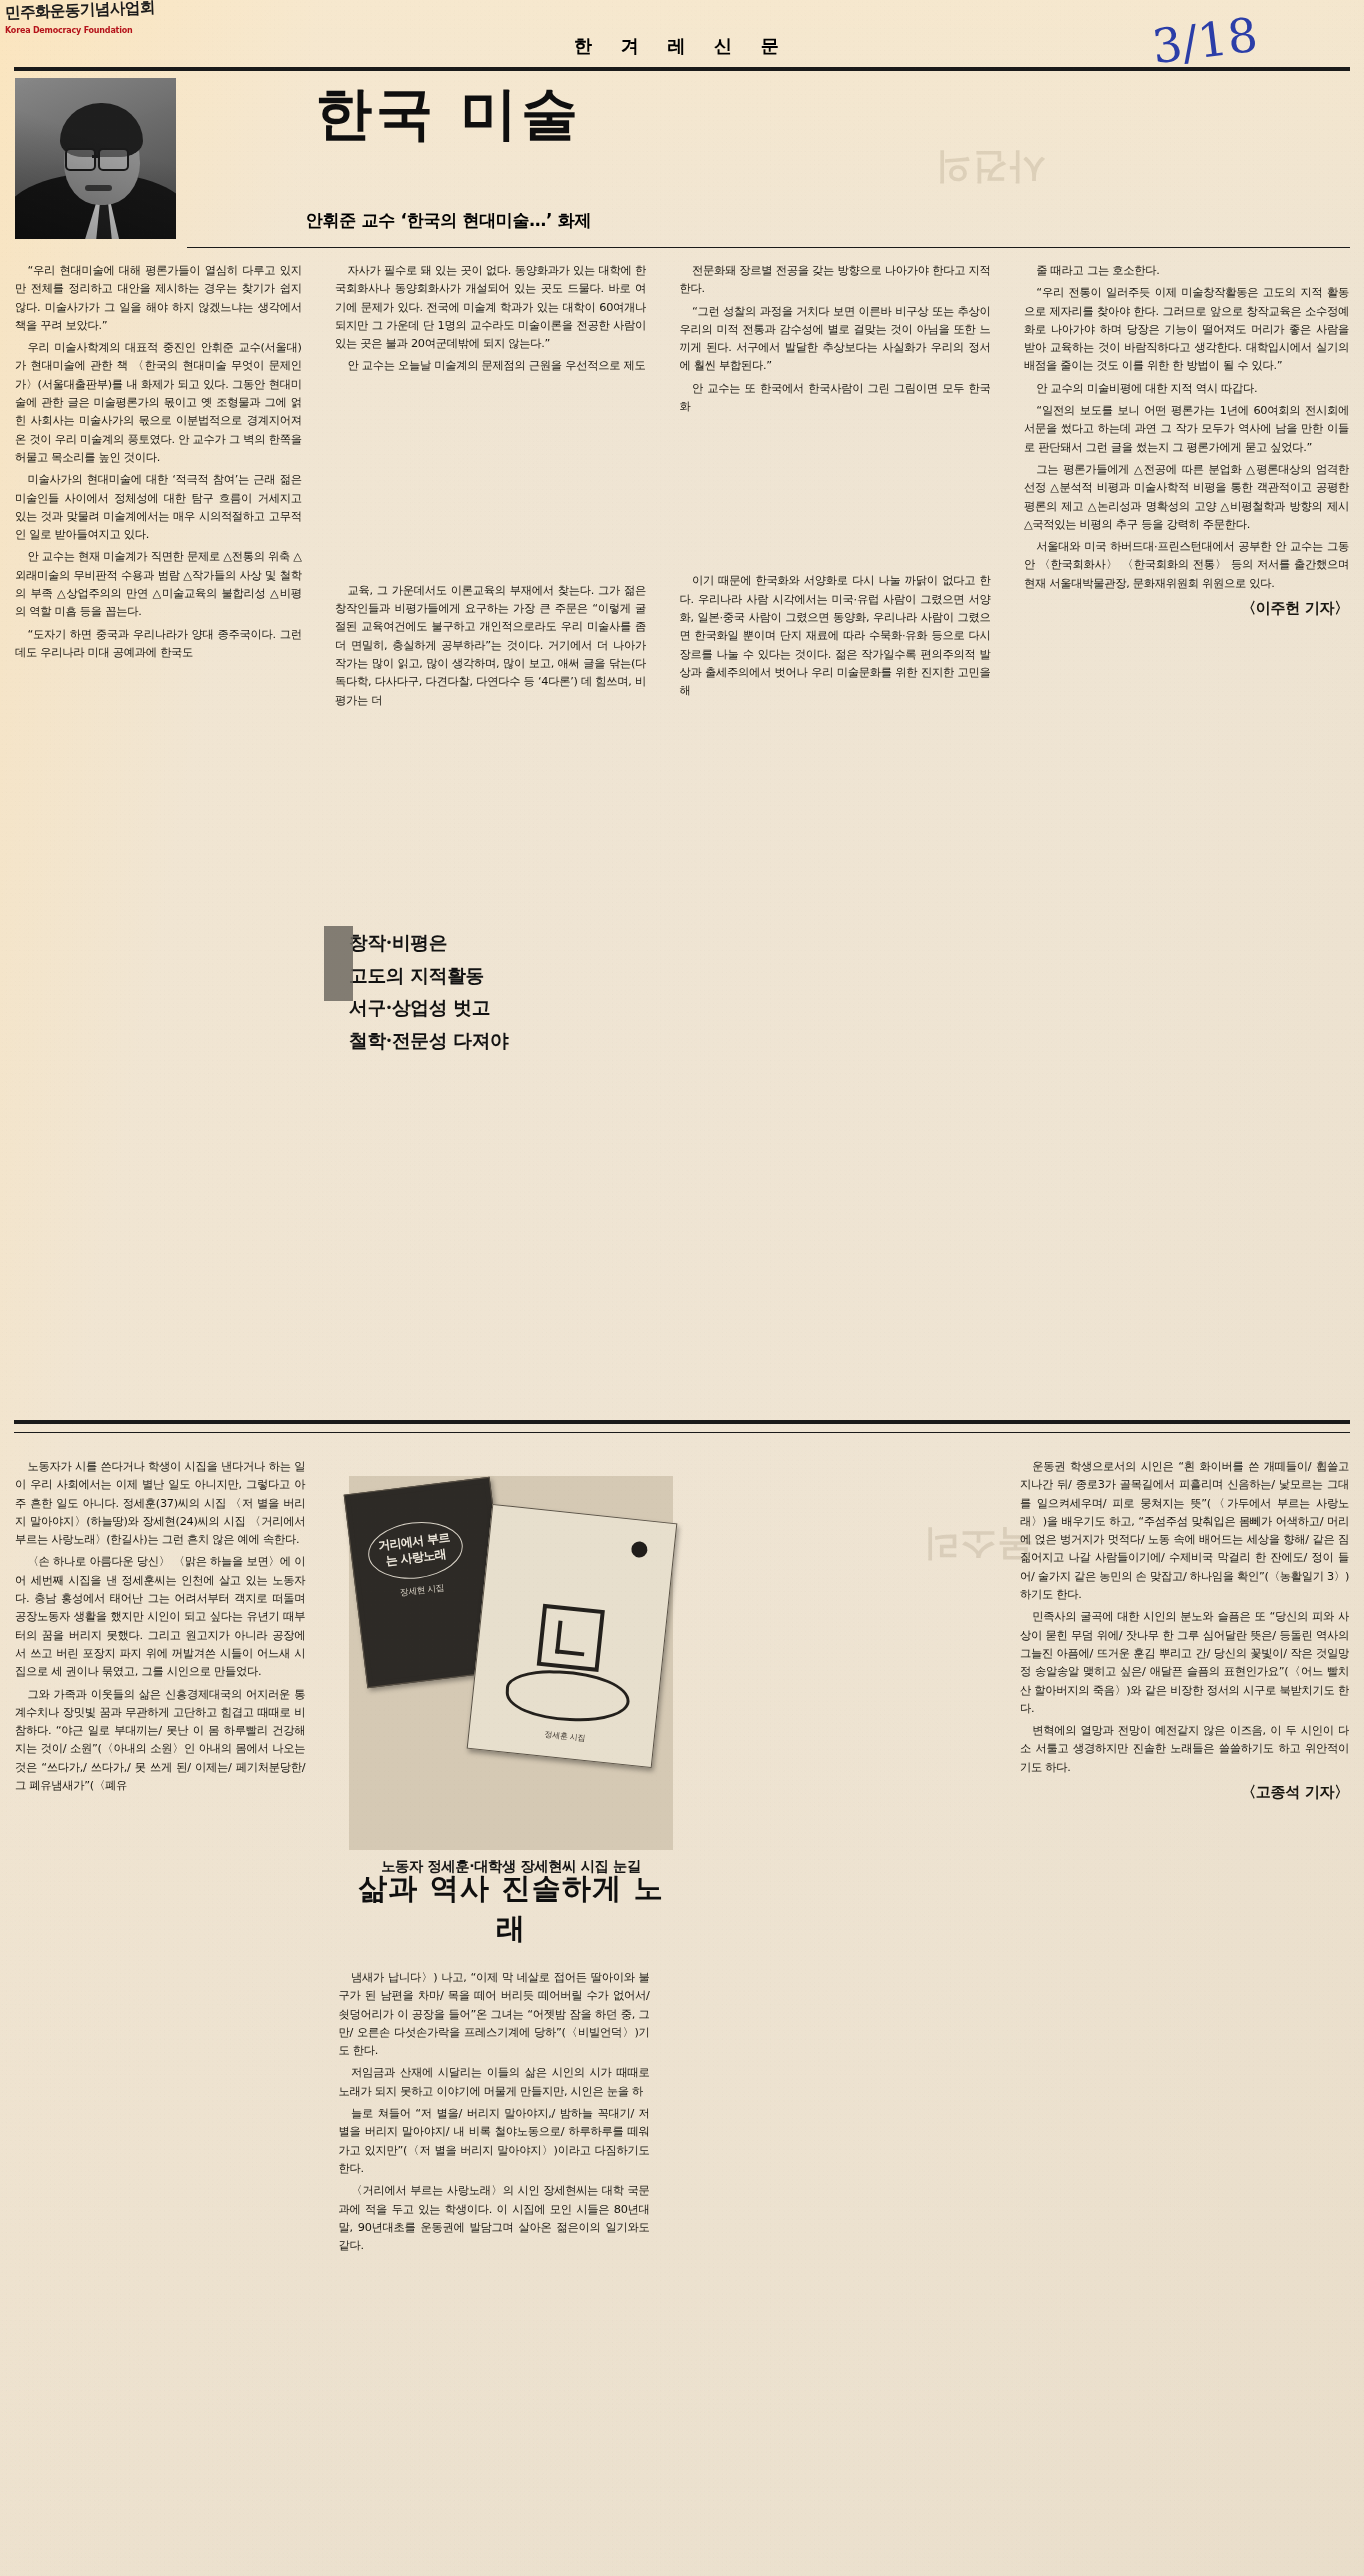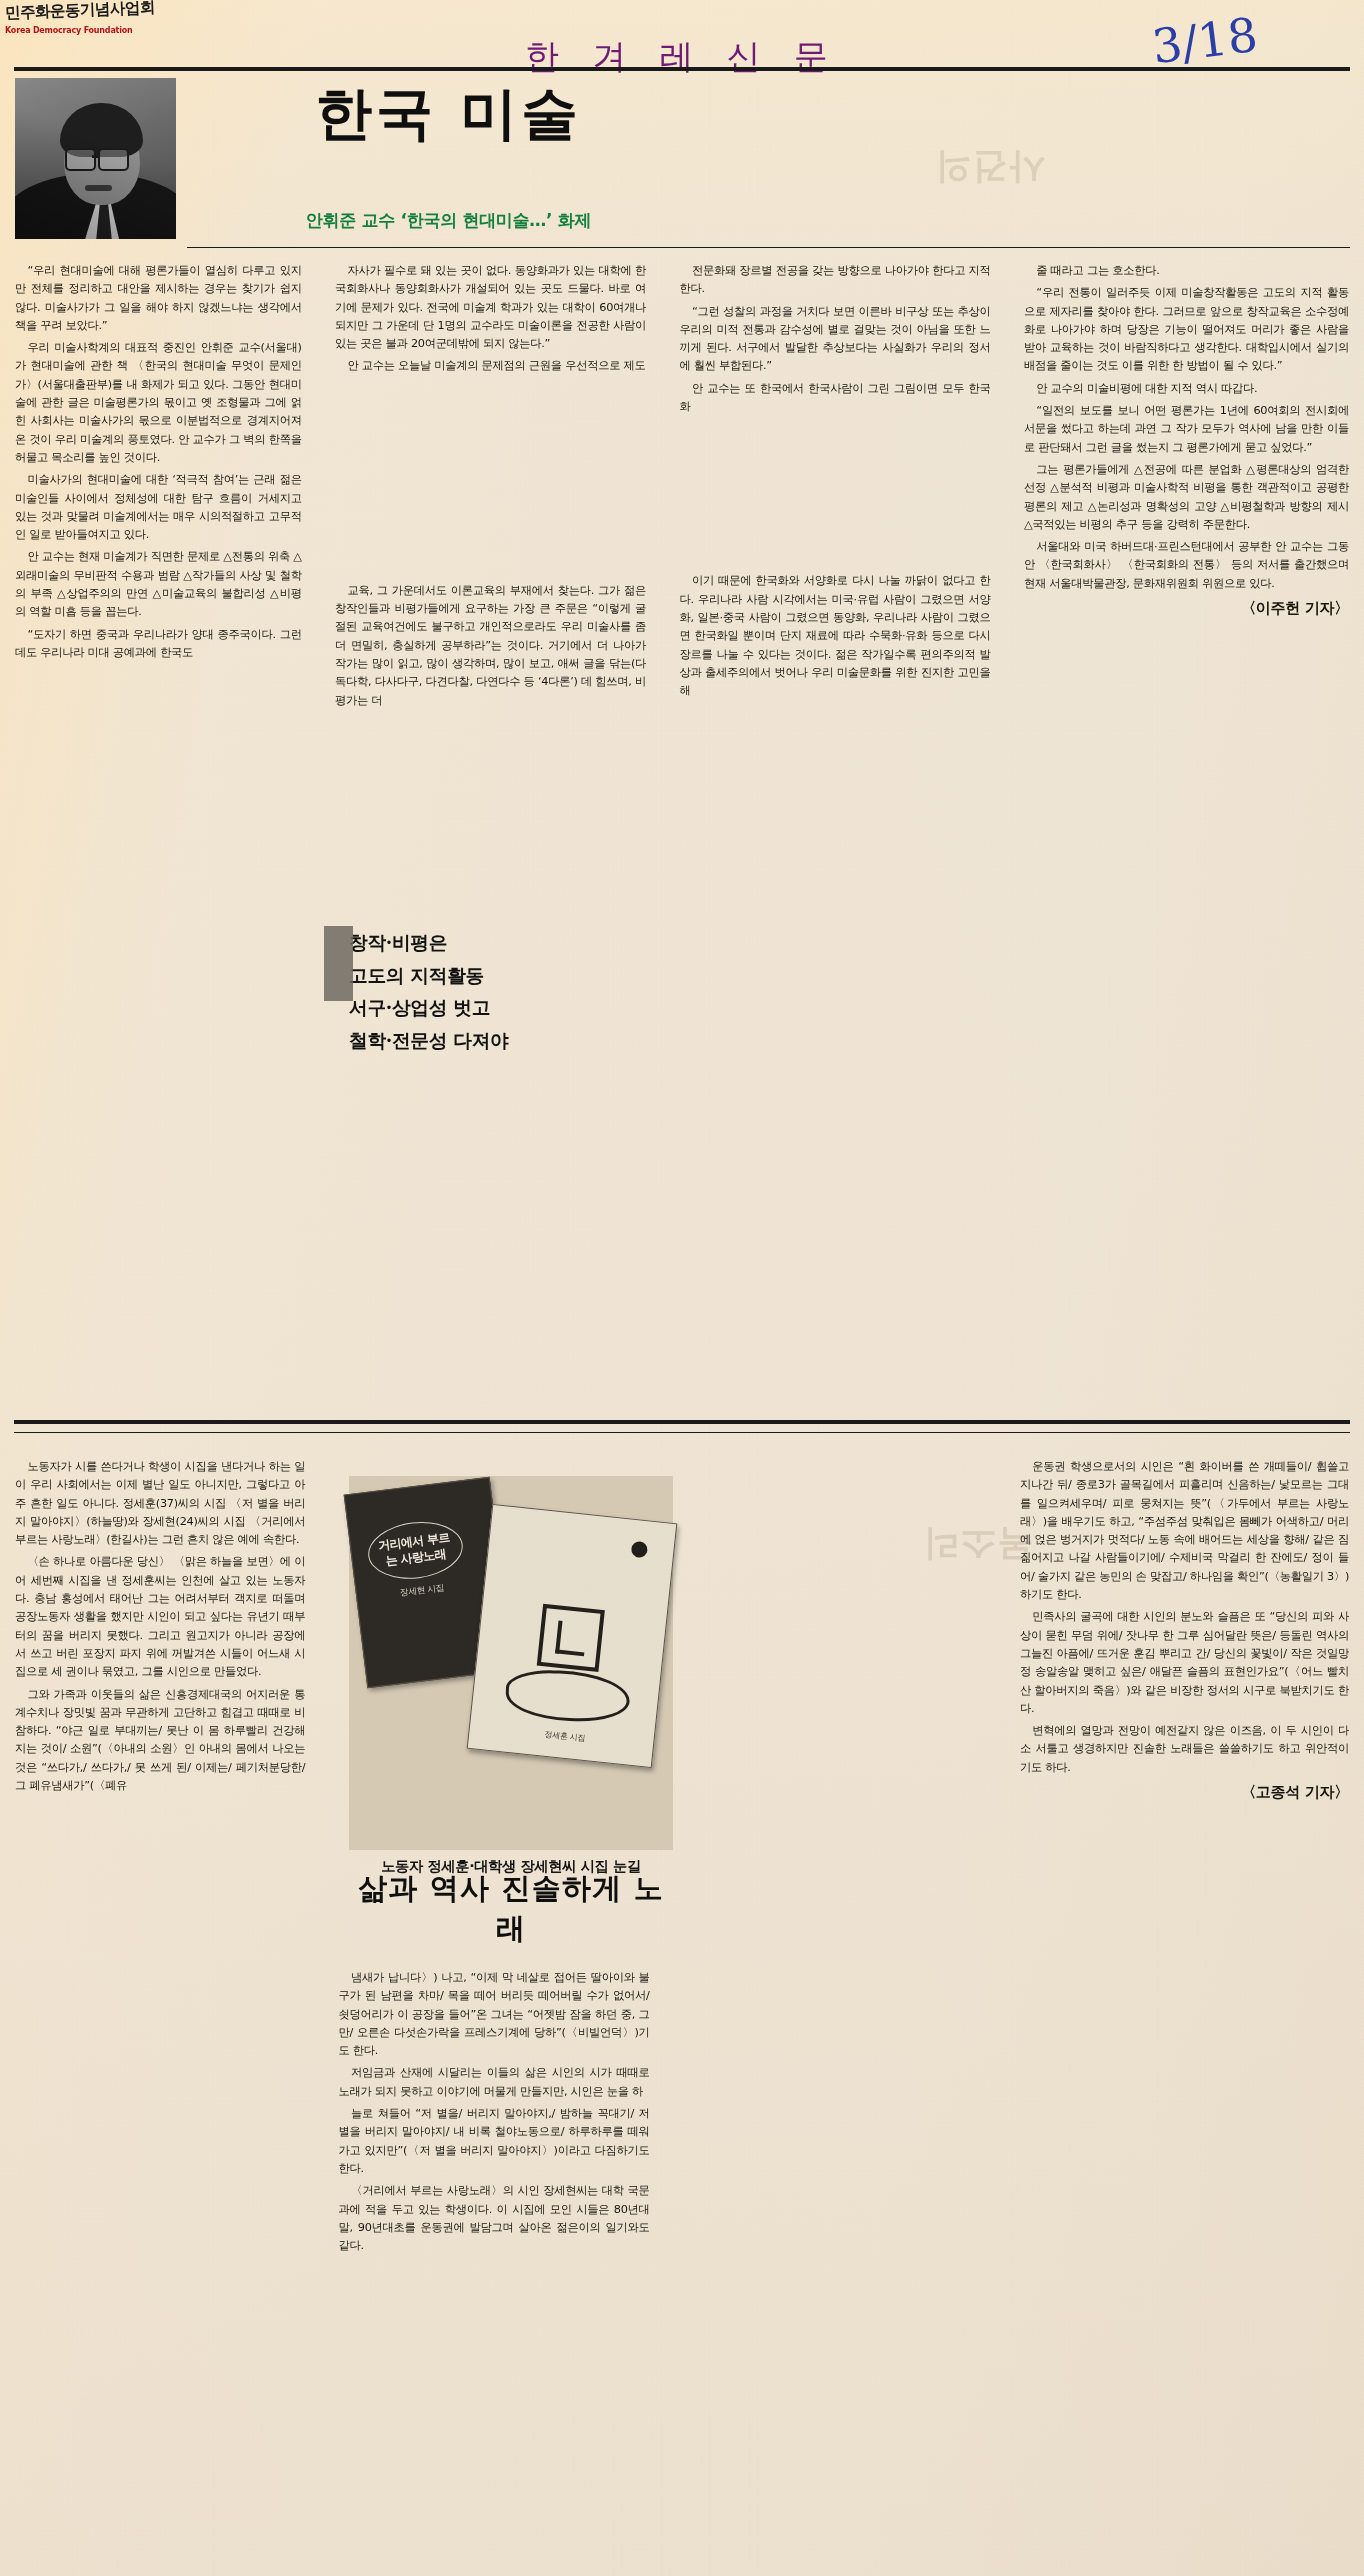--- a/index.html
+++ b/index.html
@@ -66,24 +66,24 @@
 
   .masthead {
     position: absolute;
     left: 0;
     right: 0;
     top: 34px;
     text-align: center;
   }
   .masthead-title {
     display: inline-block;
-    font-size: 34px;
-    font-weight: 400;
+    font-size: 18px;
+    font-weight: 700;
     letter-spacing: 11.2px;
-    color: #701a75;
+    color: #000000;
     font-family: "DejaVu Serif", serif;
   }
   .handwrite {
     position: absolute;
     right: 106px;
     top: 12.5px;
     font-size: 47px;
     color: #2b3ea8;
     font-family: "DejaVu Serif", serif;
     transform: rotate(-7deg);
@@ -203,21 +203,21 @@
   .hl1 { font-size: 57px; line-height: 1.12; }
   .hl2 { font-size: 57px; line-height: 1.12; margin-top: 5px; }
   .subhead {
     position: absolute;
     left: 187px;
     top: 209px;
     width: 523px;
     text-align: center;
     font-size: 17px;
     font-weight: 700;
-    color: #15803d;
+    color: #000000;
     letter-spacing: -0.3px;
     font-family: "DejaVu Sans", sans-serif;
   }
 
   
   .cols {
     position: absolute;
     display: flex;
     gap: 16px;
     justify-content: center;

